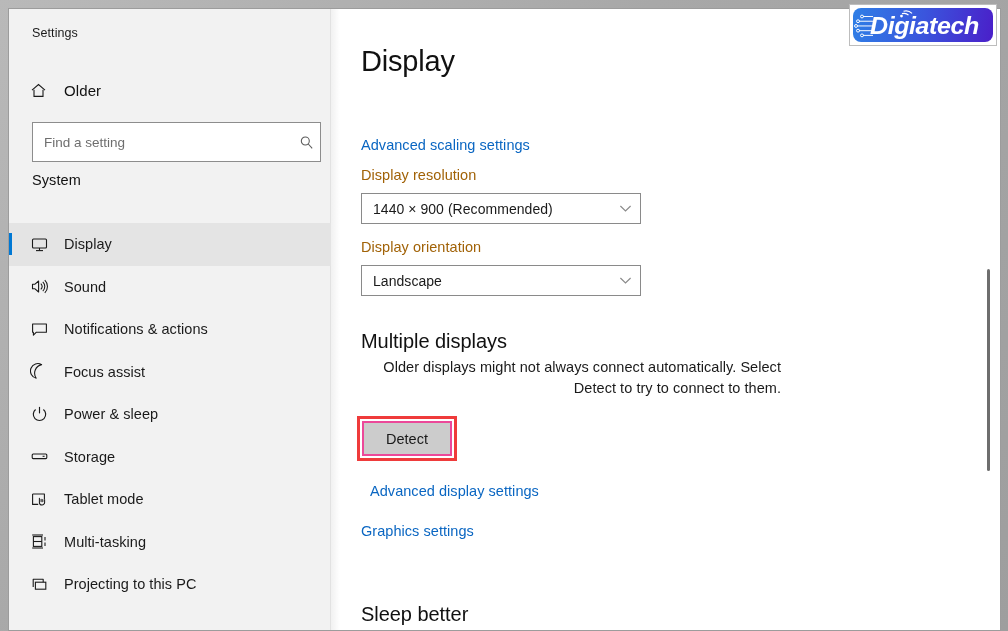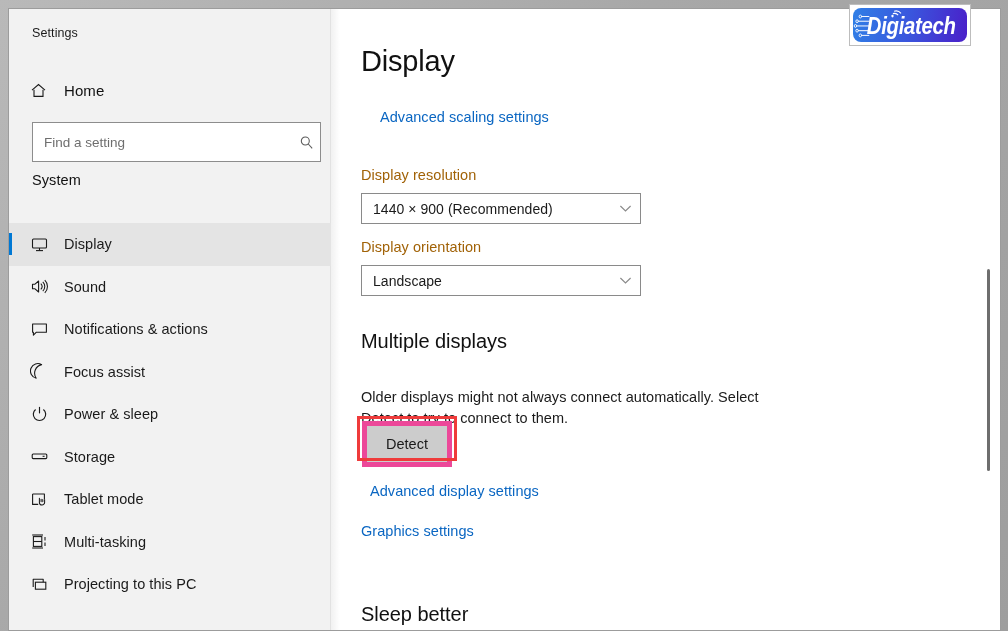--- a/index.html
+++ b/index.html
@@ -157,21 +157,21 @@
 
   .link {
     color: #0a66c2;
     font-size: 14.5px;
     letter-spacing: .05px;
     cursor: pointer;
     text-decoration: none;
     display: inline-block;
   }
 
-  #lnk-adv-scaling { position: absolute; left: 21px; top: 100px; margin-left: 19px; }
+  #lnk-adv-scaling { position: absolute; left: 21px; top: 128px; }
 
   .field-label {
     position: absolute;
     font-size: 14.5px;
     color: #a16207;
     letter-spacing: .05px;
   }
   #lbl-resolution { left: 21px; top: 158px; }
   #lbl-orientation { left: 21px; top: 230px; }
 
@@ -204,43 +204,44 @@
     font-size: 20px;
     color: #111;
     font-weight: normal;
     letter-spacing: -.05px;
   }
   #head-multiple { top: 321px; text-align: center; }
   #head-sleep { top: 594px; }
 
   .body-text {
     position: absolute;
-    left: 21px; top: 378px;
+    left: 21px; top: 348px;
     width: 420px;
     font-size: 14.5px;
     color: #1a1a1a;
     line-height: 21px;
     letter-spacing: .05px;
+    text-align: right;
   }
 
   
   #detect-highlight {
     position: absolute;
     left: 17px; top: 407px;
     width: 100px; height: 45px;
     border: 3px solid #ef3b3b;
     background: transparent;
     pointer-events: none;
   }
   #btn-detect {
     position: absolute;
     left: 22px; top: 412px;
-    width: 90px; height: 46px;
+    width: 90px; height: 35px;
     background: #cccccc;
-    border: 5px solid #ec4899;
+    border: 2px solid #ec4899;
     font-family: "Liberation Sans", sans-serif;
     font-size: 14.5px;
     color: #1a1a1a;
     cursor: default;
     letter-spacing: .05px;
   }
 
   #lnk-adv-display { position: absolute; left: 30px; top: 474px; }
   #lnk-graphics { position: absolute; left: 21px; top: 514px; }
 
@@ -259,21 +260,21 @@
     width: 3px;
     height: 202px;
     background: #6e6e6e;
     border-radius: 2px;
   }
 
   
   #logo-card {
     position: absolute;
     left: 849px; top: 4px;
-    width: 122px; height: 42px;
+    width: 148px; height: 42px;
     background: #ffffff;
     border: 1px solid #bdbdbd;
     padding: 3px;
   }
   #logo-inner {
     width: 100%; height: 100%;
     border-radius: 8px;
     background: linear-gradient(100deg,#2f7fe6 0%,#3a55dd 50%,#4a1fc9 100%);
     position: relative;
     overflow: hidden;
@@ -291,21 +292,21 @@
 
       <div class="app-title">Settings</div>
 
       <div class="home-row">
         <span class="nav-ico">
           <svg width="17" height="17" viewBox="0 0 17 17">
             <path d="M2 8.2 L8.5 2.6 L15 8.2" fill="none" stroke="#1a1a1a" stroke-width="1.1"></path>
             <path d="M4 7.8 V14.4 H13 V7.8" fill="none" stroke="#1a1a1a" stroke-width="1.1"></path>
           </svg>
         </span>
-        <span class="nav-label">Home</span>
+        <span class="nav-label">Older</span>
       </div>
 
       <div class="search-box">
         <input class="search-input" type="text" placeholder="Find a setting" style="">
         <span class="search-ico">
           <svg width="15" height="15" viewBox="0 0 15 15">
             <circle cx="6.3" cy="6.0" r="4.0" fill="none" stroke="#5a5a5a" stroke-width="1.05"></circle>
             <line x1="9.3" y1="9.0" x2="13.2" y2="13.4" stroke="#5a5a5a" stroke-width="1.05"></line>
           </svg>
         </span>

